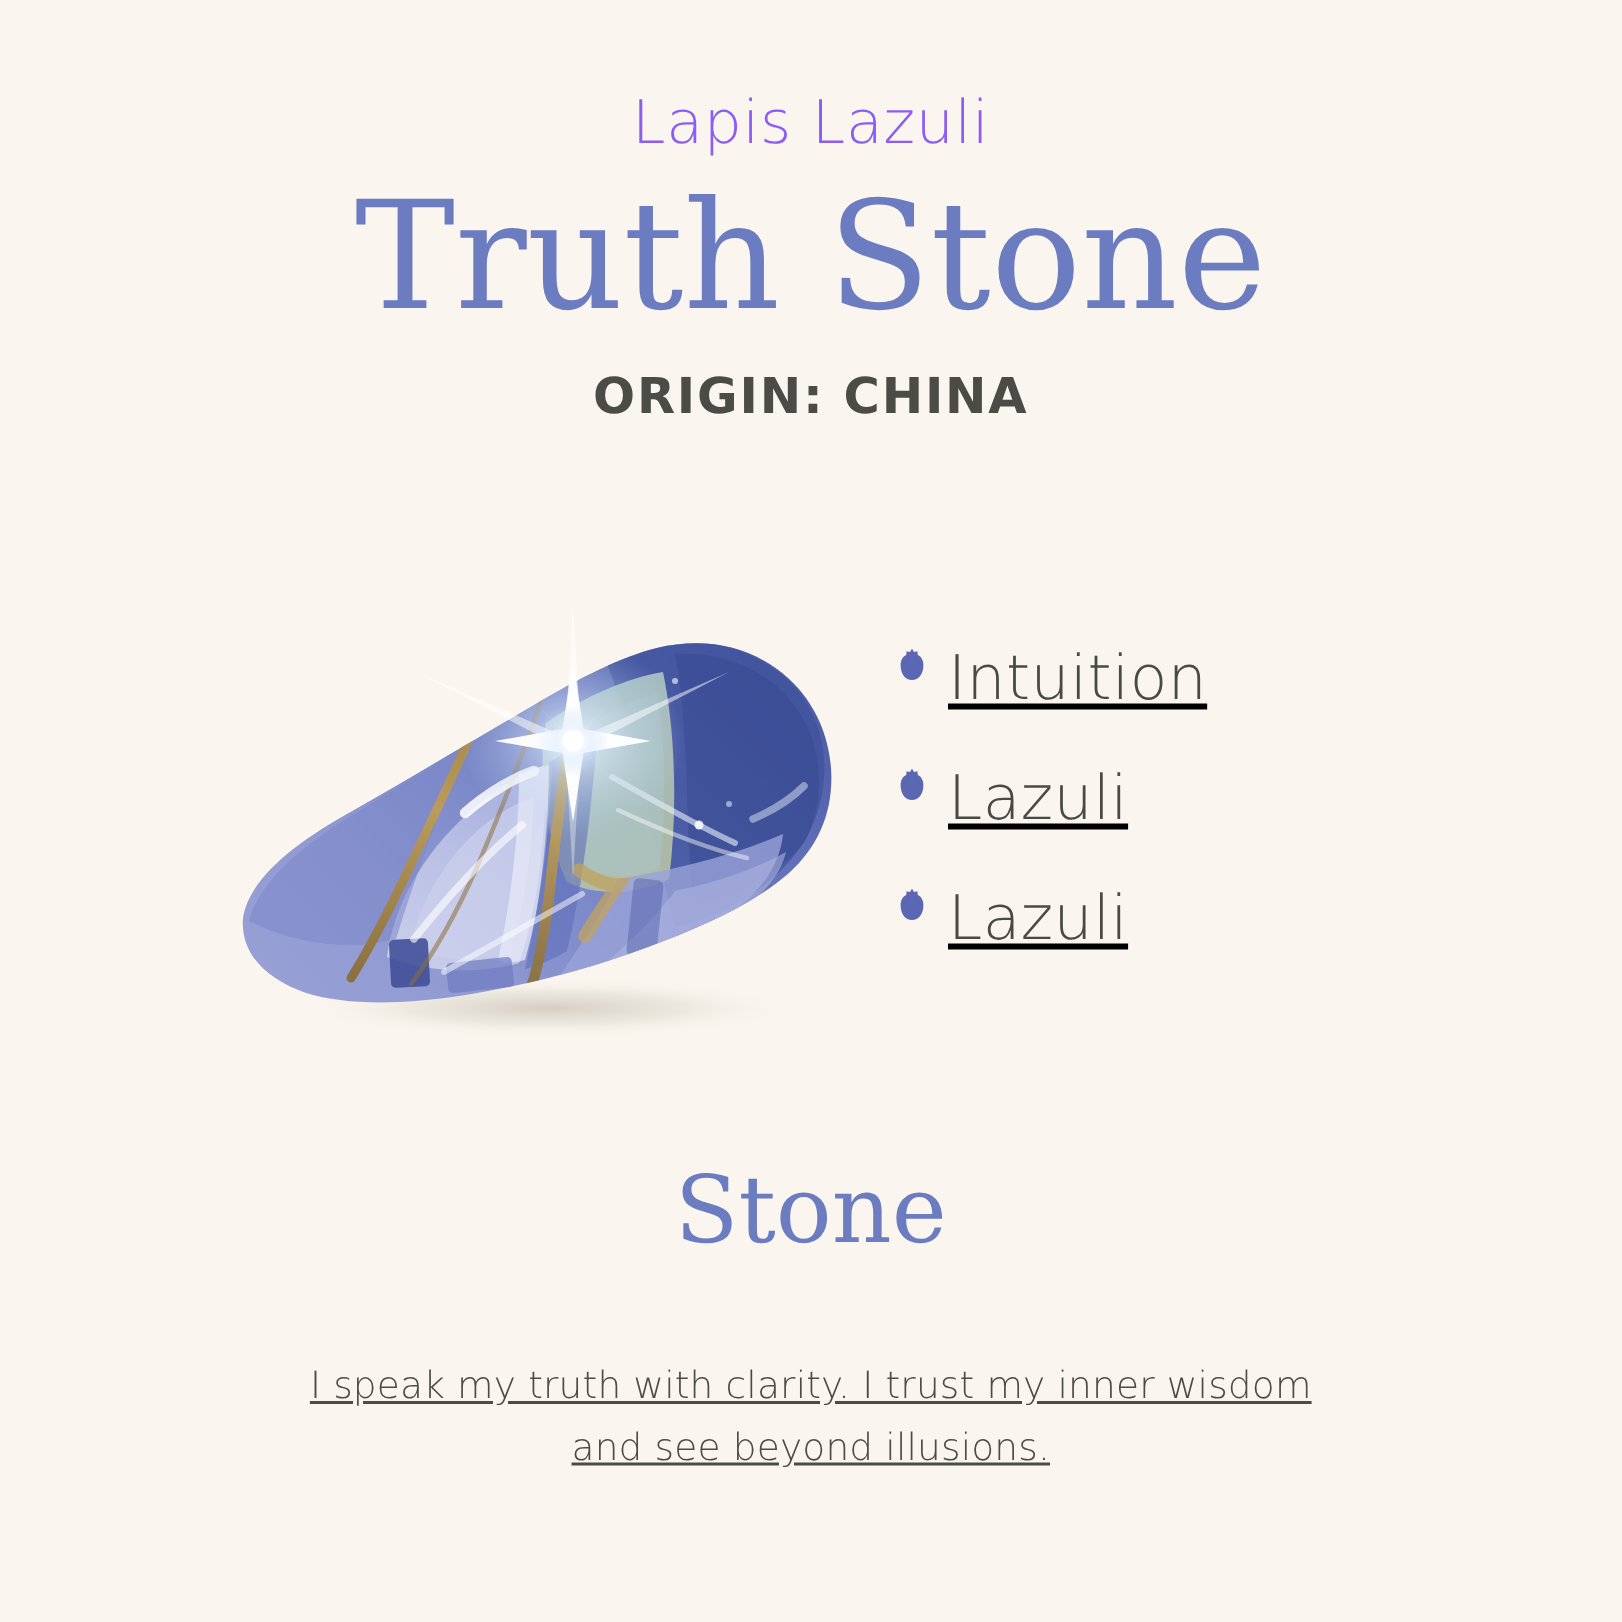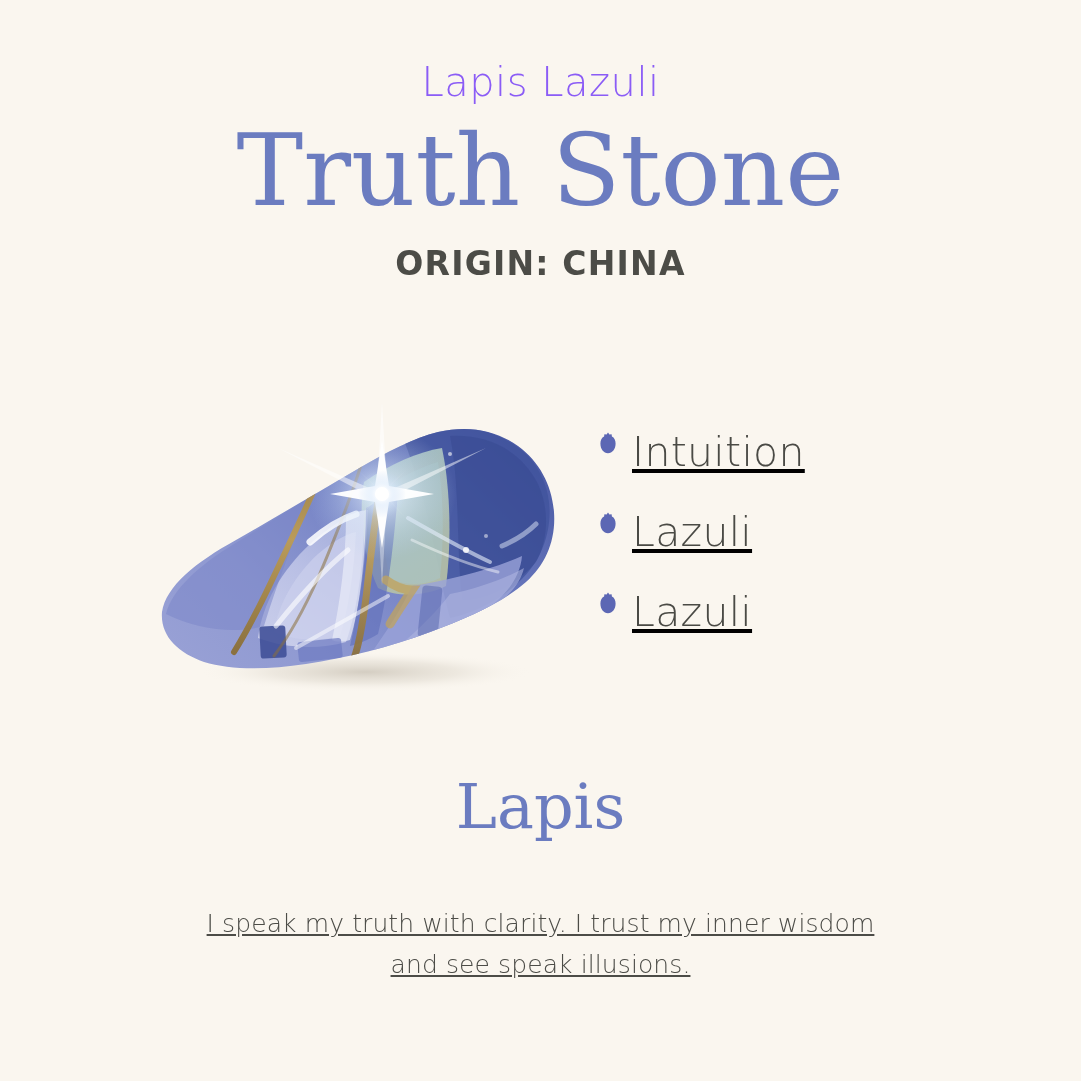--- a/index.html
+++ b/index.html
@@ -328,20 +328,20 @@
                    C3.6 21.3 0.4 17.2 0.4 11.6
                    C0.4 8.2 1.7 5.7 4.1 4.6
                    L4.4 2.2 L6.6 2.6 Z" fill="#5c67b4"></path>
         </svg>
         <span class="attr-label">Lazuli</span>
       </li>
     </ul>
   </div>
 
   <div class="mantra-block">
-    <h2 class="mantra-heading">Lapis</h2>
+    <h2 class="mantra-heading">Stone</h2>
     <p class="mantra-text">
       <span class="line">I speak my truth with clarity. I trust my inner wisdom</span>
-      <span class="line">and see speak illusions.</span>
+      <span class="line">and see beyond illusions.</span>
     </p>
   </div>
 
 </div>
 
 </body></html>

